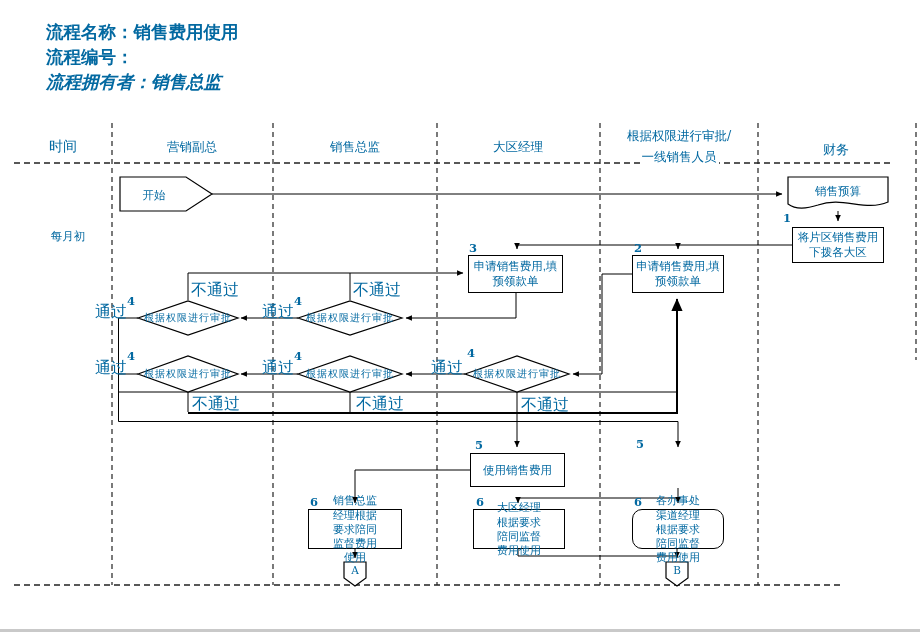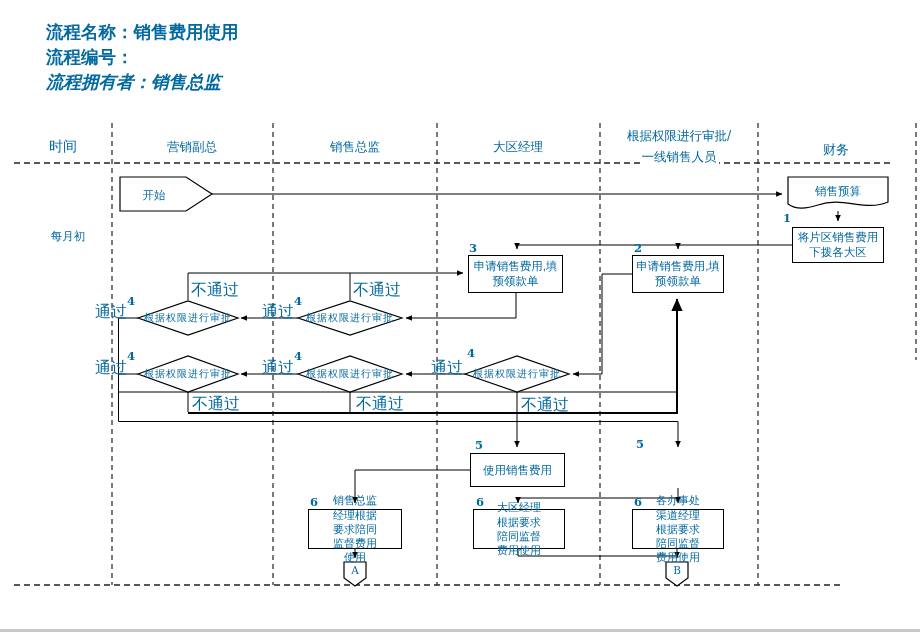--- a/index.html
+++ b/index.html
@@ -112,21 +112,21 @@
 
   <div class="node-t" style="left:132px;top:188px;width:44px;">开始</div>
   <div class="node-t" style="left:793px;top:184px;width:90px;">销售预算</div>
 
   <div class="box" style="left:792px;top:227px;width:92px;height:36px;">将片区销售费用下拨各大区</div>
   <div class="box" style="left:468px;top:255px;width:95px;height:38px;">申请销售费用,填预领款单</div>
   <div class="box" style="left:632px;top:255px;width:92px;height:38px;">申请销售费用,填预领款单</div>
   <div class="box" style="left:470px;top:453px;width:95px;height:34px;">使用销售费用</div>
   <div class="box f11" style="left:308px;top:509px;width:94px;height:40px;">销售总监经理根据要求陪同监督费用使用</div>
   <div class="box f11" style="left:473px;top:509px;width:92px;height:40px;">大区经理根据要求陪同监督费用使用</div>
-  <div class="box f11" style="left:632px;top:509px;width:92px;height:40px;">各办事处渠道经理根据要求陪同监督费用使用</div>
+  <div class="box f11" style="left:632px;top:509px;width:92px;height:40px;border-radius:10px;">各办事处渠道经理根据要求陪同监督费用使用</div>
 
   <div class="dia-t" style="left:133px;top:311px;">根据权限进行审批</div>
   <div class="dia-t" style="left:295px;top:311px;">根据权限进行审批</div>
   <div class="dia-t" style="left:133px;top:367px;">根据权限进行审批</div>
   <div class="dia-t" style="left:295px;top:367px;">根据权限进行审批</div>
   <div class="dia-t" style="left:462px;top:367px;">根据权限进行审批</div>
 
   <div class="sm" style="left:95px;top:302px;">通过</div>
   <div class="sm" style="left:262px;top:302px;">通过</div>
   <div class="sm" style="left:95px;top:358px;">通过</div>

